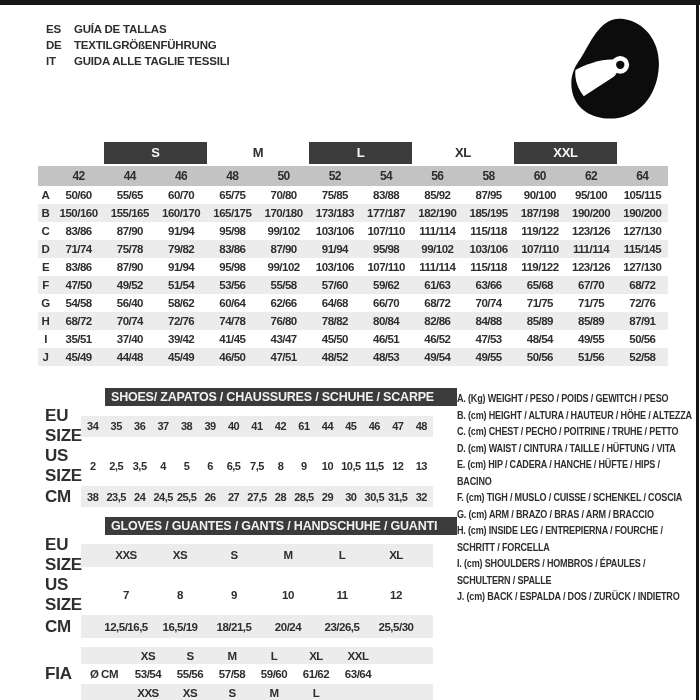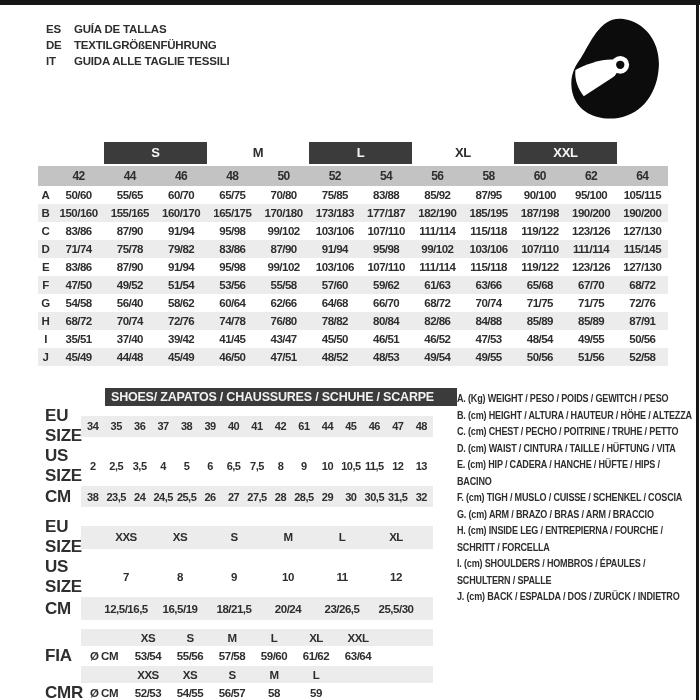--- a/index.html
+++ b/index.html
@@ -319,20 +319,21 @@
               <div class="sec-cell">29</div>
               <div class="sec-cell">30</div>
               <div class="sec-cell">30,5</div>
               <div class="sec-cell">31,5</div>
               <div class="sec-cell">32</div>
             </div>
           </div>
         </div>
     </div>
     <div class="sec sec-gloves">
+      <div class="sec-bar">GLOVES / GUANTES / GANTS / HANDSCHUHE / GUANTI</div>
       <div>
           <div class="sec-row">
             <div class="sec-label">EU SIZE</div>
             <div class="sec-cells shaded">
               <div class="sec-cell">XXS</div>
               <div class="sec-cell">XS</div>
               <div class="sec-cell">S</div>
               <div class="sec-cell">M</div>
               <div class="sec-cell">L</div>
               <div class="sec-cell">XL</div>

